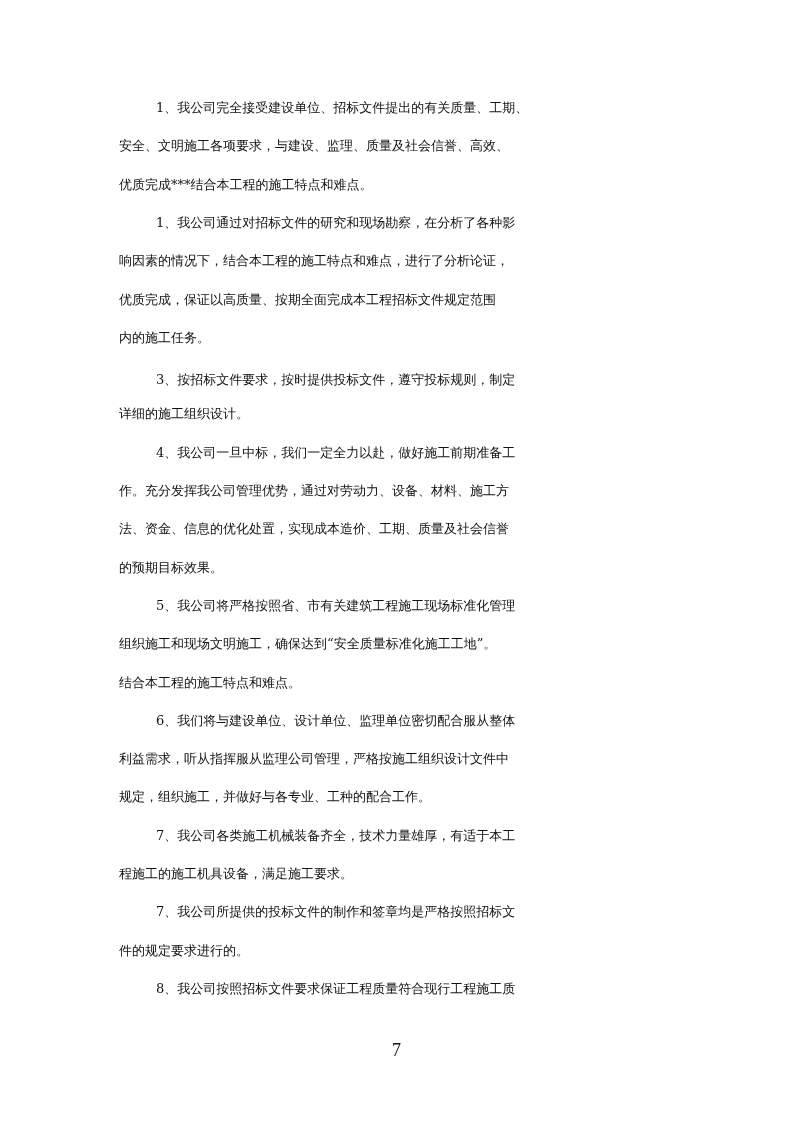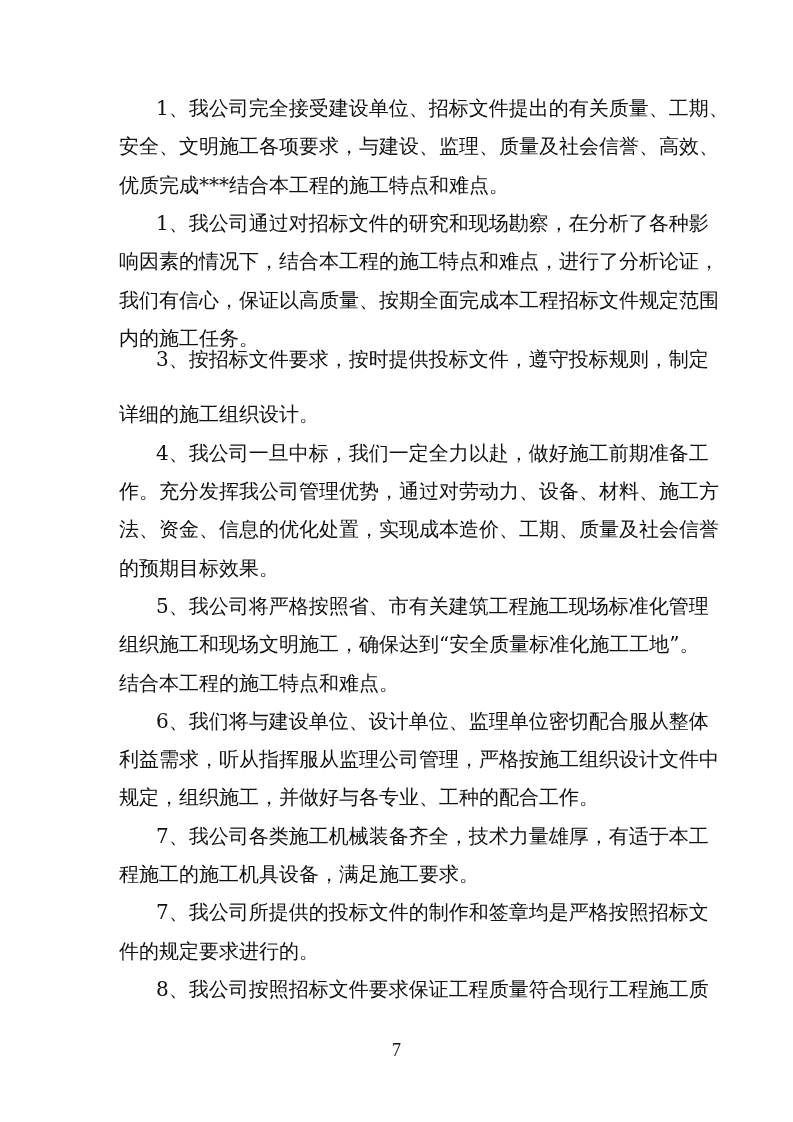--- a/index.html
+++ b/index.html
@@ -2,42 +2,42 @@
 <html><head>
 <meta charset="utf-8">
 <style>
   html, body { margin:0; padding:0; background:#ffffff; }
   body { width:793px; height:1122px; position:relative; overflow:hidden; }
   .page { position:absolute; left:0; top:0; width:793px; height:1122px; background:#fff; }
   .content { position:absolute; left:119px; top:96px; width:560px; }
   .line {
     position:absolute; left:0; white-space:nowrap;
     font-family: "DejaVu Serif", "Liberation Serif", serif;
-    font-size:20px; line-height:24px; color:#111;
+    font-size:13px; line-height:24px; color:#111;
     letter-spacing:0px;
   }
   .line.indent { left:37px; }
   .pagenum {
     position:absolute; left:0; width:793px; top:1040px; text-align:center;
     font-family: "Liberation Serif", "DejaVu Serif", serif; font-size:18px; color:#111;
   }
 </style>
 </head>
 <body>
 
 <div class="page">
   <div class="content">
     <div class="line indent" style="top:0px">1、我公司完全接受建设单位、招标文件提出的有关质量、工期、</div>
     <div class="line" style="top:38.3px">安全、文明施工各项要求，与建设、监理、质量及社会信誉、高效、</div>
     <div class="line" style="top:76.6px">优质完成***结合本工程的施工特点和难点。</div>
     <div class="line indent" style="top:114.9px">1、我公司通过对招标文件的研究和现场勘察，在分析了各种影</div>
     <div class="line" style="top:153.2px">响因素的情况下，结合本工程的施工特点和难点，进行了分析论证，</div>
-    <div class="line" style="top:191.5px">我们有信心，保证以高质量、按期全面完成本工程招标文件规定范围</div>
+    <div class="line" style="top:191.5px">优质完成，保证以高质量、按期全面完成本工程招标文件规定范围</div>
     <div class="line" style="top:229.8px">内的施工任务。</div>
-    <div class="line indent" style="top:251px">3、按招标文件要求，按时提供投标文件，遵守投标规则，制定</div>
+    <div class="line indent" style="top:272px">3、按招标文件要求，按时提供投标文件，遵守投标规则，制定</div>
     <div class="line" style="top:306.4px">详细的施工组织设计。</div>
     <div class="line indent" style="top:344.7px">4、我公司一旦中标，我们一定全力以赴，做好施工前期准备工</div>
     <div class="line" style="top:383.0px">作。充分发挥我公司管理优势，通过对劳动力、设备、材料、施工方</div>
     <div class="line" style="top:421.3px">法、资金、信息的优化处置，实现成本造价、工期、质量及社会信誉</div>
     <div class="line" style="top:459.6px">的预期目标效果。</div>
     <div class="line indent" style="top:497.9px">5、我公司将严格按照省、市有关建筑工程施工现场标准化管理</div>
     <div class="line" style="top:536.2px">组织施工和现场文明施工，确保达到“安全质量标准化施工工地”。</div>
     <div class="line" style="top:574.5px">结合本工程的施工特点和难点。</div>
     <div class="line indent" style="top:612.8px">6、我们将与建设单位、设计单位、监理单位密切配合服从整体</div>
     <div class="line" style="top:651.1px">利益需求，听从指挥服从监理公司管理，严格按施工组织设计文件中</div>

